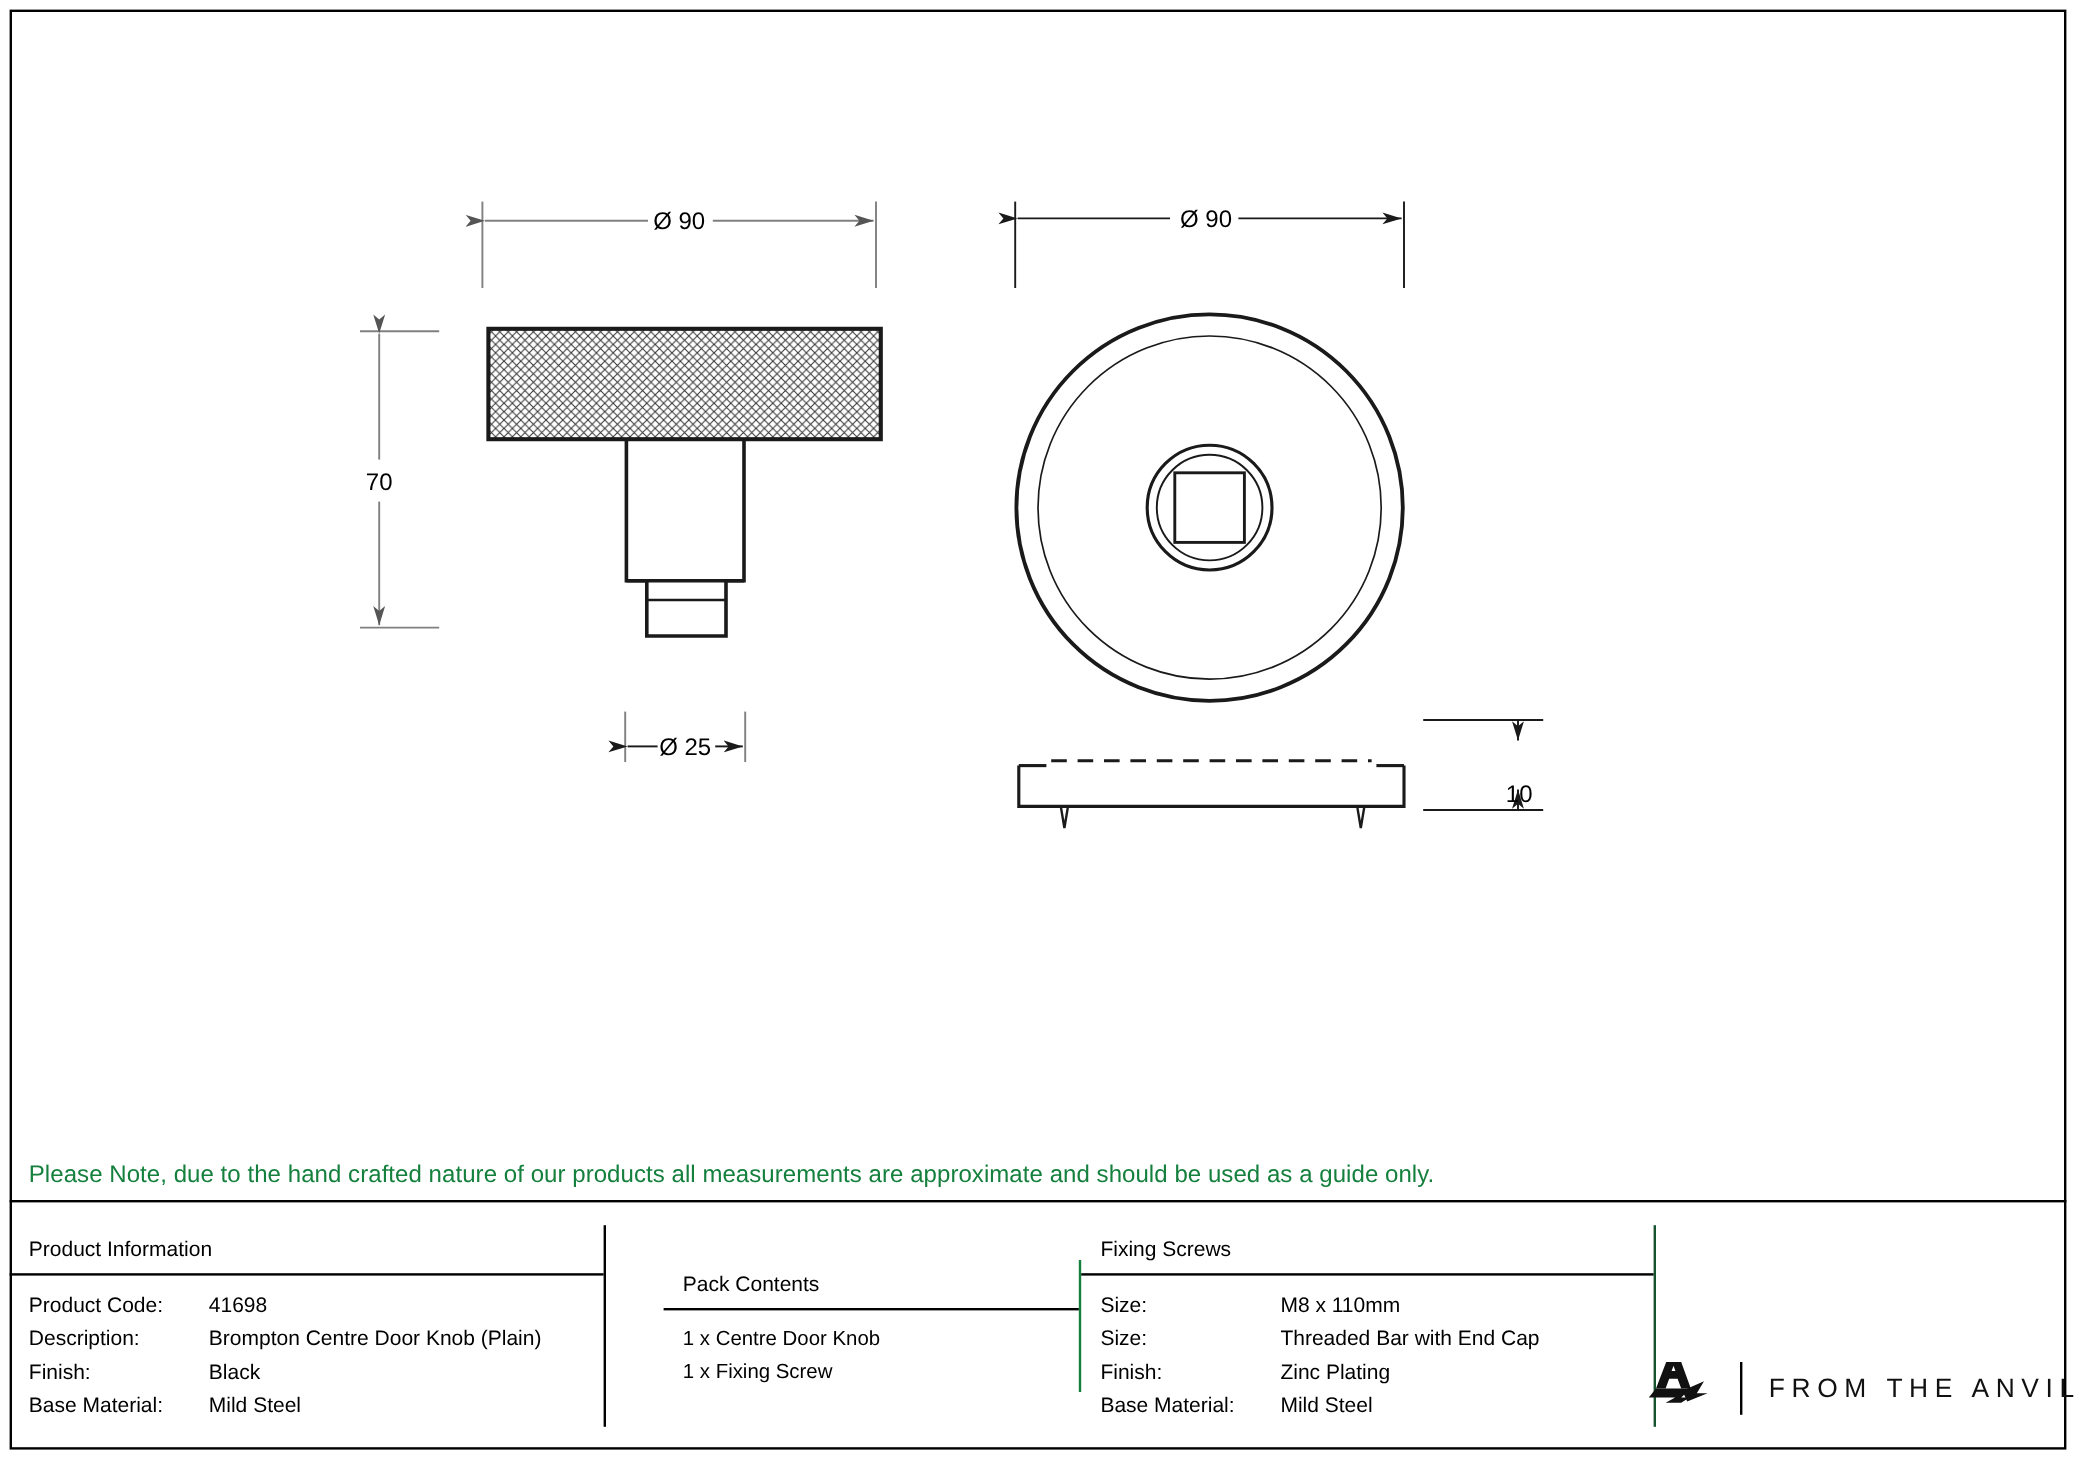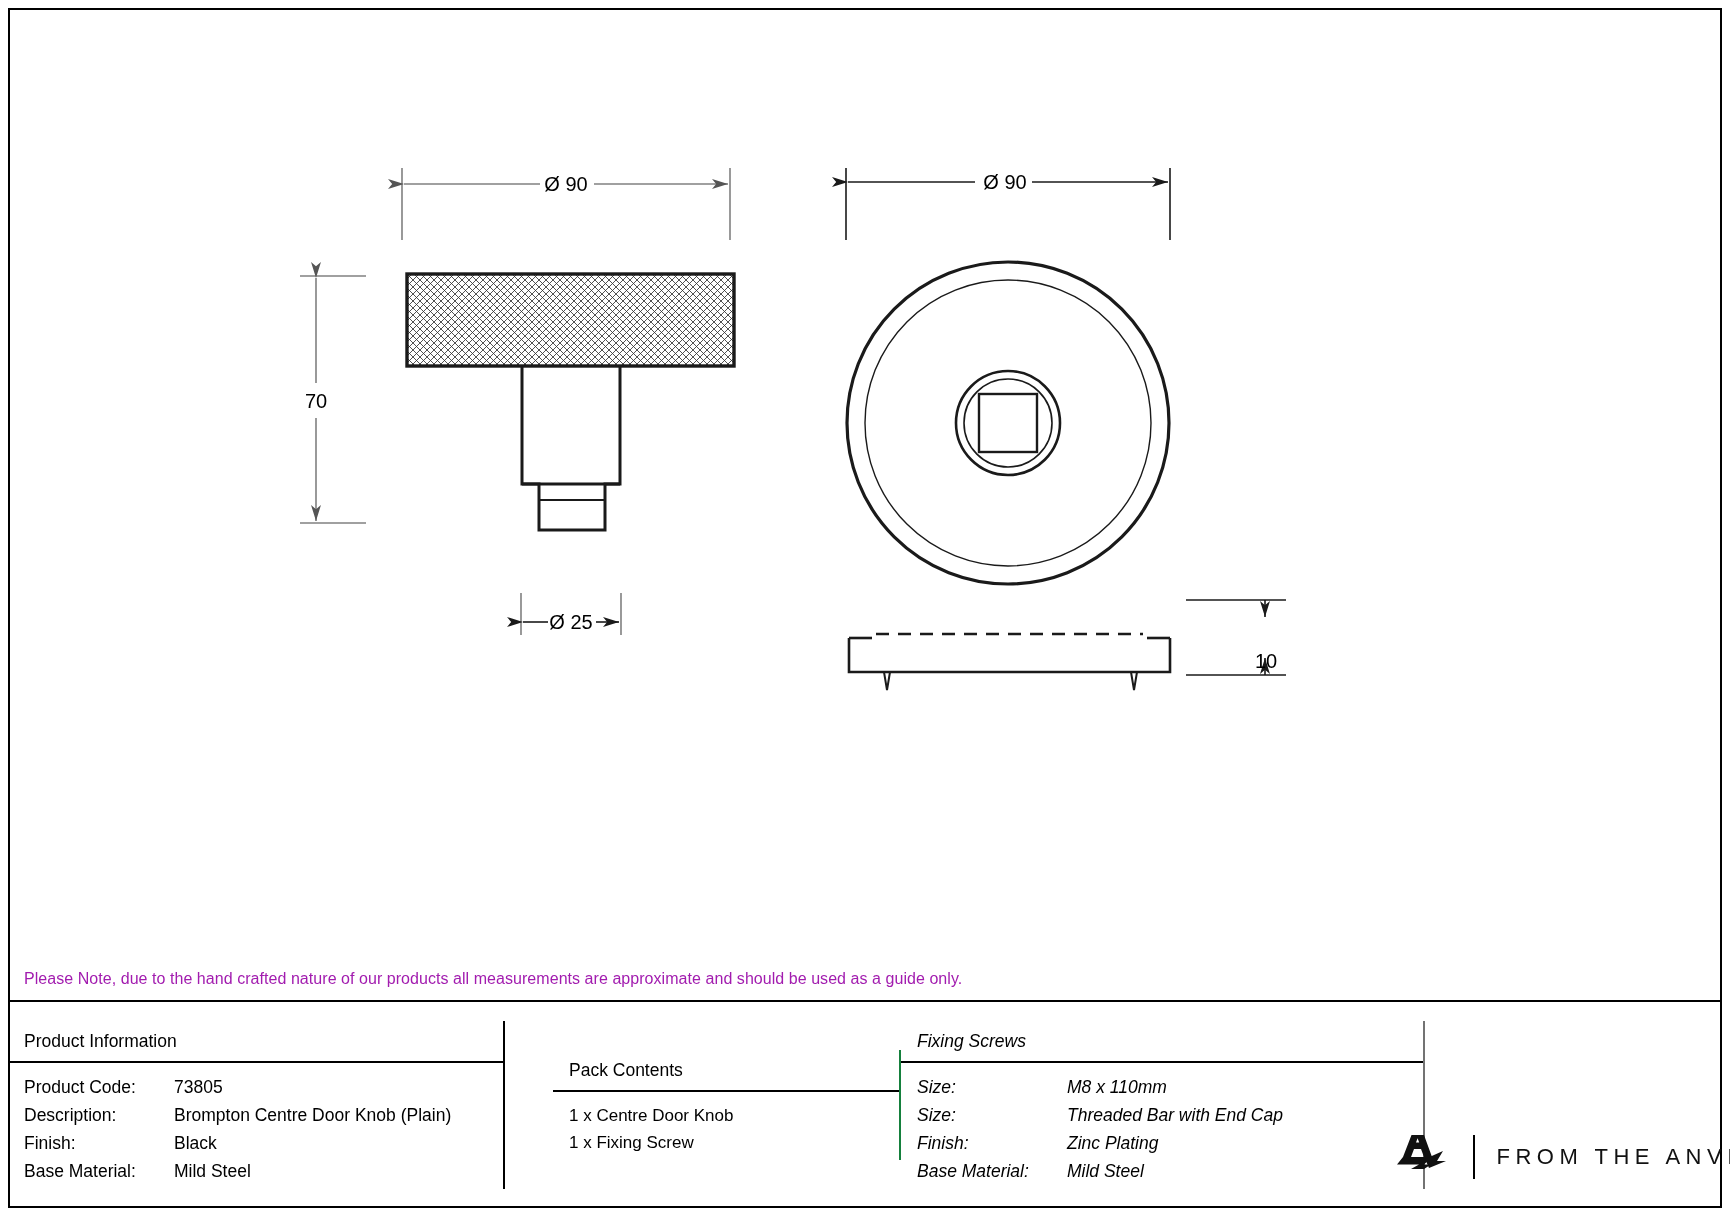--- a/index.html
+++ b/index.html
@@ -57,43 +57,43 @@
     top: 0;
     width: 100%;
     height: 44px;
     box-sizing: border-box;
     border-bottom: 2px solid #000;
     display: flex;
     align-items: center;
     padding-left: 16px;
   }
   .note-text {
-    font-size: 16px;
-    color: #a21caf;
+    font-size: 20px;
+    color: #15803d;
     letter-spacing: 0.05px;
     text-align: right;
   }
 
   .cols {
     position: absolute;
     left: 0;
     top: 44px;
     width: 100%;
     height: 206px;
     display: flex;
     box-sizing: border-box;
     align-items: center;
   }
   .col {
     box-sizing: border-box;
     position: relative;
   }
   .col-prod  { width: 497px; border-right: 2px solid #000; }
   .col-pack  { width: 396px; border-right: 2px solid #15803d; padding-left: 48px; }
-  .col-fix   { width: 524px; border-right: 2px solid #737373; font-style: italic; }
+  .col-fix   { width: 479px; border-right: 2px solid #14532d; }
   .col-logo  { flex: 1; }
 
   .col-header {
     height: 42px;
     box-sizing: border-box;
     border-bottom: 2px solid #000;
     display: flex;
     align-items: center;
     padding-left: 16px;
     font-size: 17.5px;
@@ -254,21 +254,21 @@
 
       <div class="col col-prod">
         <div class="col-header">
           <span>Product Information</span>
         </div>
         <div class="col-body">
           <table class="kv-table">
             <tbody>
               <tr>
                 <td class="kv-key">Product Code:</td>
-                <td>73805</td>
+                <td>41698</td>
               </tr>
               <tr>
                 <td class="kv-key">Description:</td>
                 <td>Brompton Centre Door Knob (Plain)</td>
               </tr>
               <tr>
                 <td class="kv-key">Finish:</td>
                 <td>Black</td>
               </tr>
               <tr>

